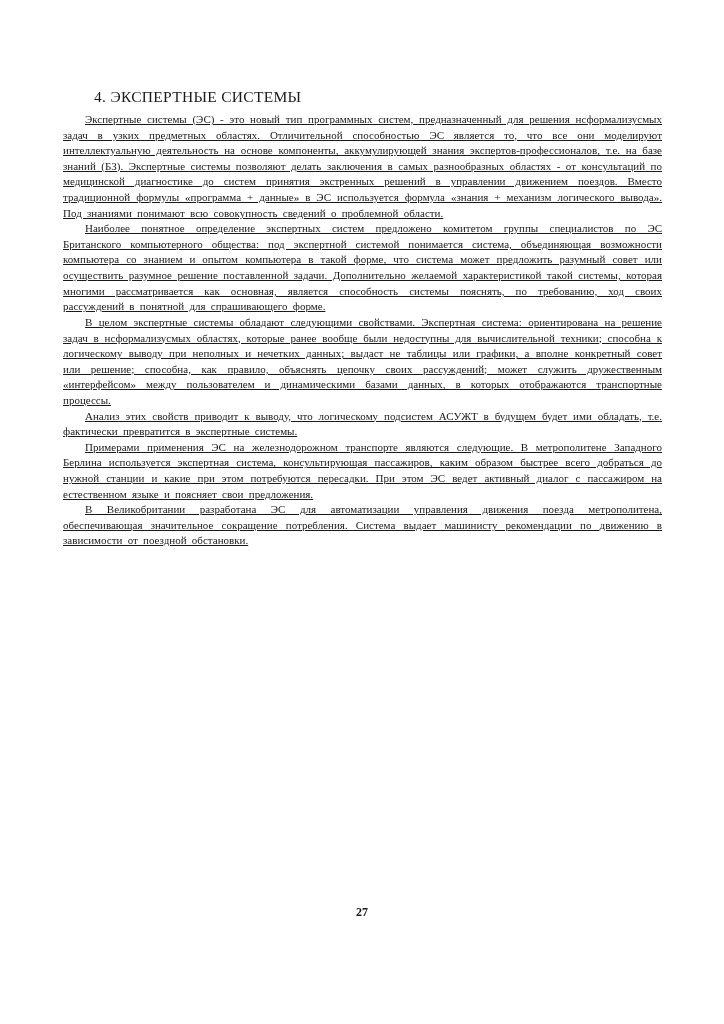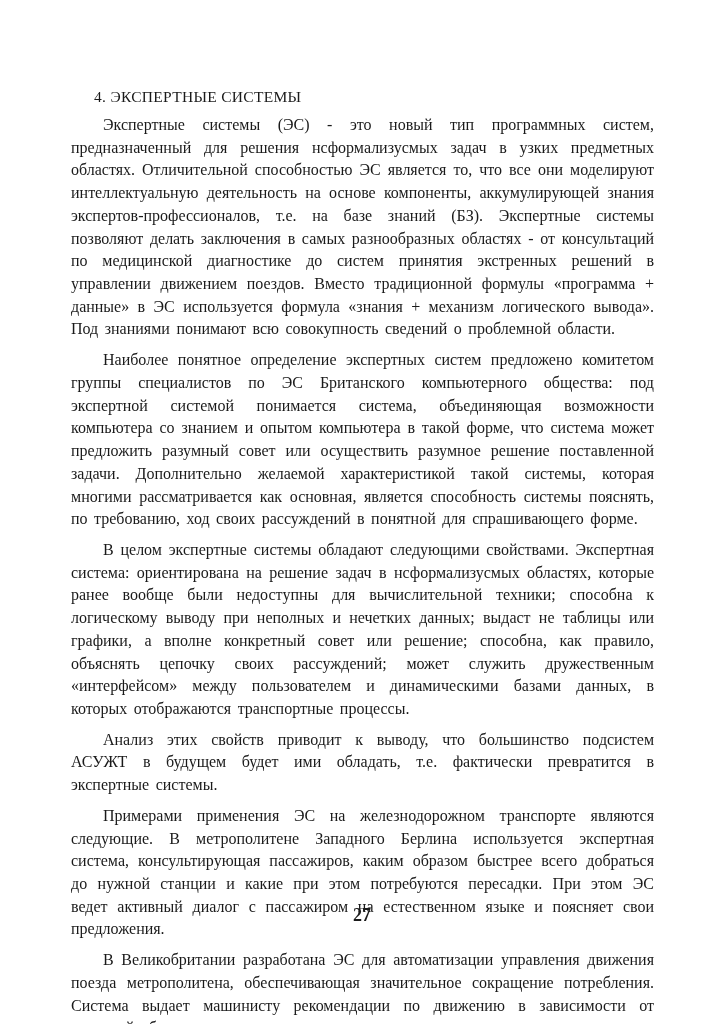--- a/index.html
+++ b/index.html
@@ -19,47 +19,48 @@
     overflow: hidden;
   }
   .doc-heading {
     font-size: 15.5px;
     font-weight: normal;
     margin: 0 0 6px 0;
     text-indent: 2em;
     letter-spacing: 0.3px;
   }
   .doc-body p {
-    margin: 8px;
-    font-size: 16px;
+    margin: 0;
+    font-size: 11px;
     line-height: 1.42;
     text-align: justify;
     text-align-last: left;
     text-indent: 2em;
     word-spacing: 2.5px;
+    text-decoration: underline;
   }
   .page-number {
     position: absolute;
     left: 0;
     right: 0;
     top: 905px;
     text-align: center;
-    font-size: 18px;
+    font-size: 12px;
     font-weight: bold;
     font-family: "Liberation Serif", "DejaVu Serif", serif;
     color: #1a1a1a;
   }
 </style>
 </head>
 <body>
 
 <div class="doc-page">
   <h1 class="doc-heading">4. ЭКСПЕРТНЫЕ СИСТЕМЫ</h1>
   <div class="doc-body">
     <p>Экспертные системы (ЭС) - это новый тип программных систем, предназначенный для решения нсформализусмых задач в узких предметных областях. Отличительной способностью ЭС является то, что все они моделируют интеллектуальную деятельность на основе компоненты, аккумулирующей знания экспертов-профессионалов, т.е. на базе знаний (БЗ). Экспертные системы позволяют делать заключения в самых разнообразных областях - от консультаций по медицинской диагностике до систем принятия экстренных решений в управлении движением поездов. Вместо традиционной формулы «программа + данные» в ЭС используется формула «знания + механизм логического вывода». Под знаниями понимают всю совокупность сведений о проблемной области.</p>
     <p>Наиболее понятное определение экспертных систем предложено комитетом группы специалистов по ЭС Британского компьютерного общества: под экспертной системой понимается система, объединяющая возможности компьютера со знанием и опытом компьютера в такой форме, что система может предложить разумный совет или осуществить разумное решение поставленной задачи. Дополнительно желаемой характеристикой такой системы, которая многими рассматривается как основная, является способность системы пояснять, по требованию, ход своих рассуждений в понятной для спрашивающего форме.</p>
     <p>В целом экспертные системы обладают следующими свойствами. Экспертная система: ориентирована на решение задач в нсформализусмых областях, которые ранее вообще были недоступны для вычислительной техники; способна к логическому выводу при неполных и нечетких данных; выдаст не таблицы или графики, а вполне конкретный совет или решение; способна, как правило, объяснять цепочку своих рассуждений; может служить дружественным «интерфейсом» между пользователем и динамическими базами данных, в которых отображаются транспортные процессы.</p>
-    <p>Анализ этих свойств приводит к выводу, что большинство подсистем АСУЖТ в будущем будет ими обладать, т.е. фактически превратится в экспертные системы.</p>
+    <p>Анализ этих свойств приводит к выводу, что логическому подсистем АСУЖТ в будущем будет ими обладать, т.е. фактически превратится в экспертные системы.</p>
     <p>Примерами применения ЭС на железнодорожном транспорте являются следующие. В метрополитене Западного Берлина используется экспертная система, консультирующая пассажиров, каким образом быстрее всего добраться до нужной станции и какие при этом потребуются пересадки. При этом ЭС ведет активный диалог с пассажиром на естественном языке и поясняет свои предложения.</p>
     <p>В Великобритании разработана ЭС для автоматизации управления движения поезда метрополитена, обеспечивающая значительное сокращение потребления. Система выдает машинисту рекомендации по движению в зависимости от поездной обстановки.</p>
   </div>
   <div class="page-number">27</div>
 </div>
 
 </body></html>

